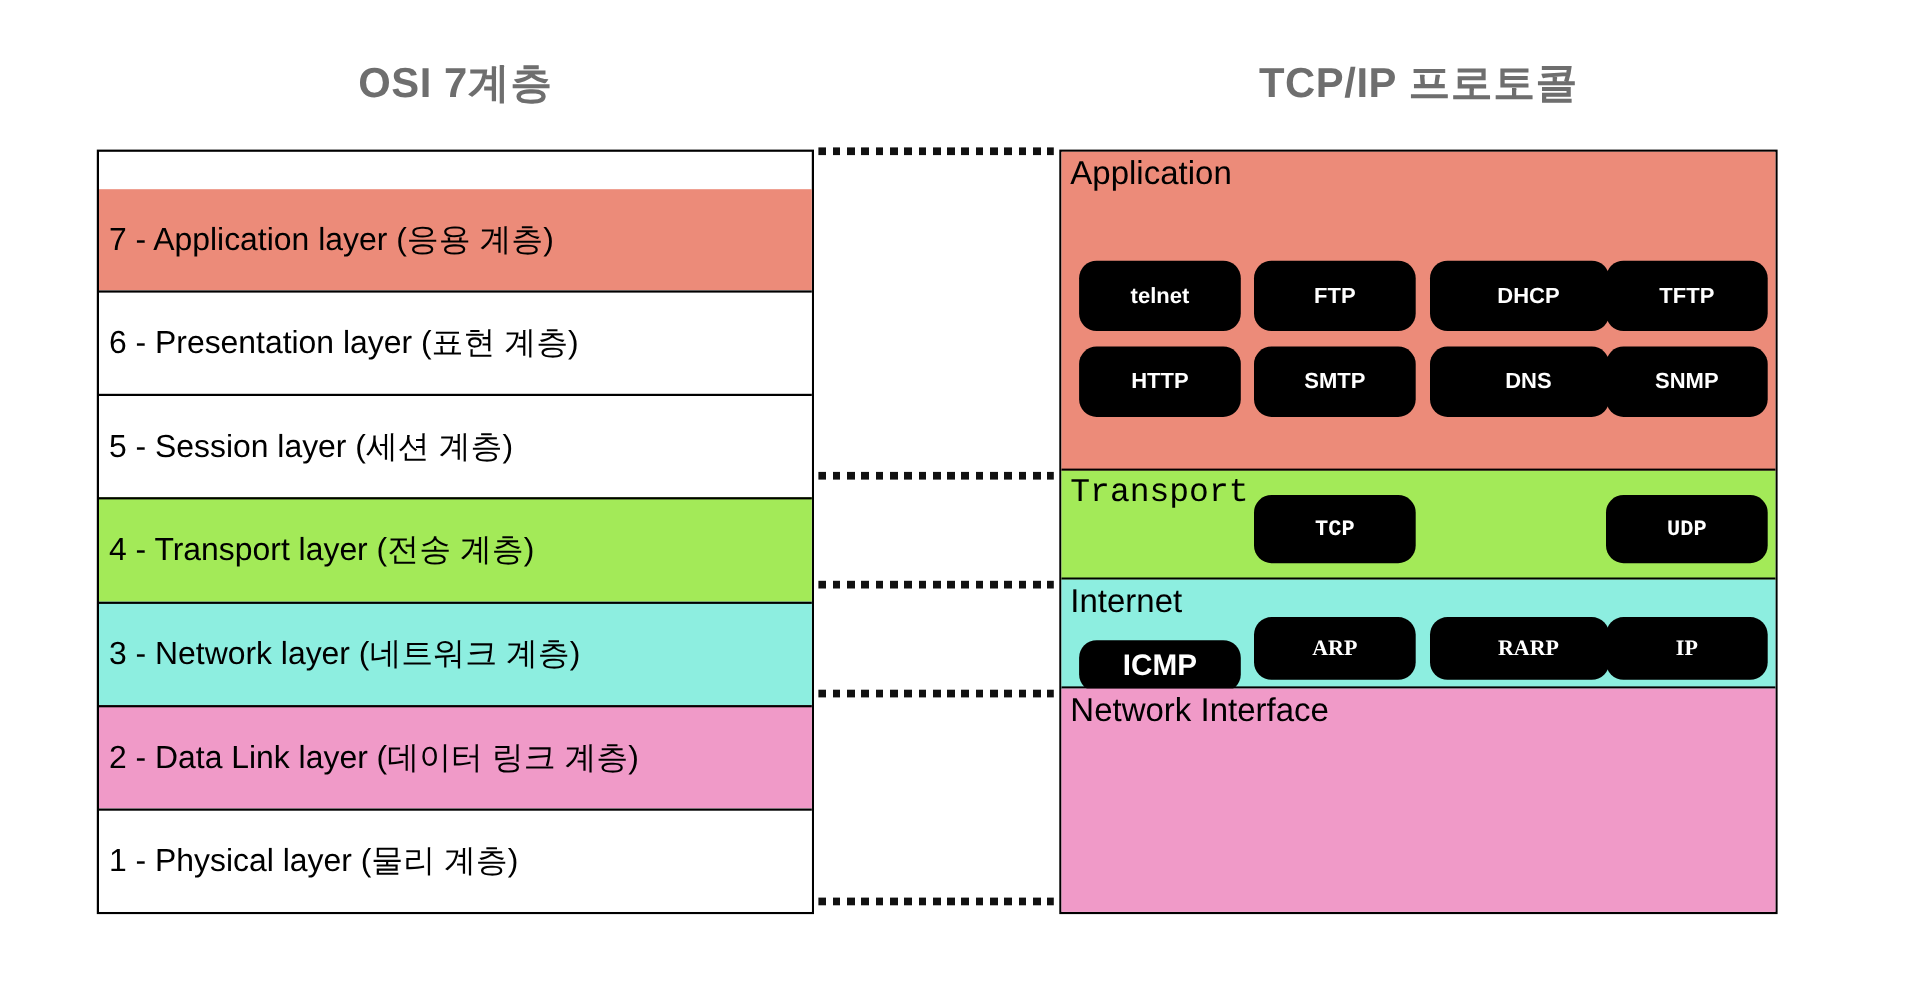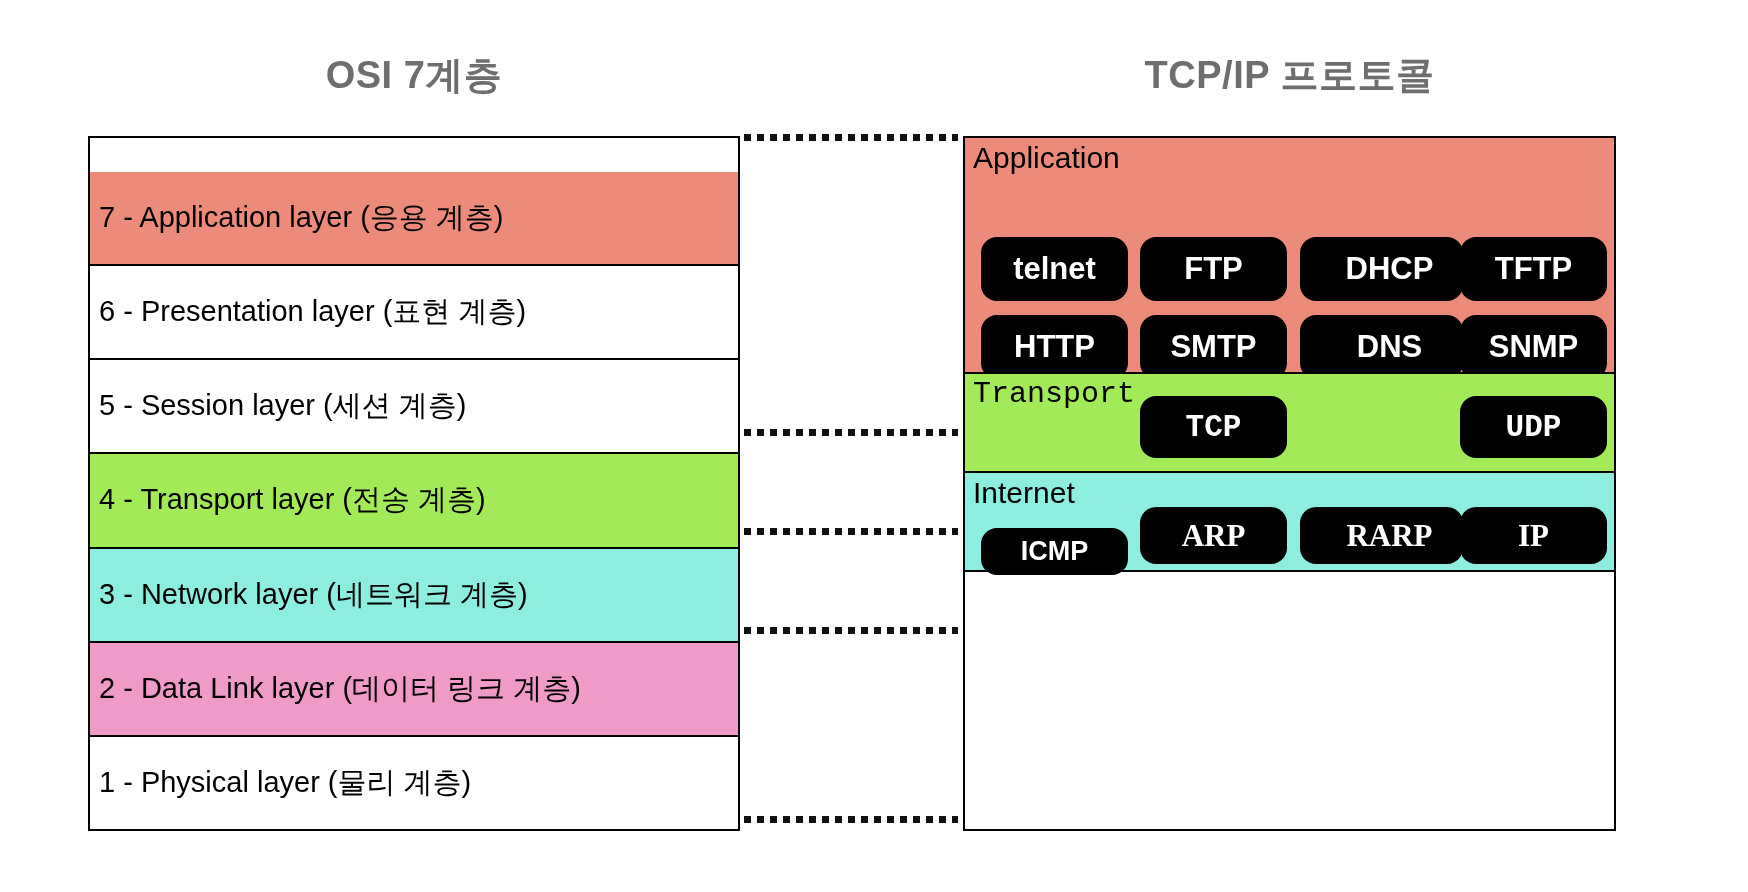--- a/index.html
+++ b/index.html
@@ -47,37 +47,37 @@
     border:2px solid #000;
     box-sizing:border-box;
     display:flex;flex-direction:column;
   }
   .tcpip-sec{
     position:relative;
     box-sizing:border-box;
     border-bottom:2px solid #000;
     background:#fff;
   }
-  .sec-application{height:236px;}
+  .sec-application{height:290px;}
   .sec-transport{height:99px;}
   .sec-internet{height:99px;}
   .sec-network{flex:1;border-bottom:none;}
   .sec-label{
     position:absolute;left:8px;top:3px;
     font-size:30px;
   }
 
   
   .pill{
     position:absolute;
     width:147px;height:64px;
     background:#000;
     border-radius:16px;
     color:#fff;
-    font-size:31px;font-weight:bold;
+    font-size:20px;font-weight:bold;
     display:flex;align-items:center;justify-content:center;
   }
   
   .r1{top:99px;}  .r2{top:177px;}
   .c1{left:16px;} .c2{left:175px;} .c3{left:335px;padding-left:16px;} .c4{left:495px;}
   
   .pill-tcp,.pill-udp{top:22px;height:62px;}
   
   .pill-icmp{top:45px;height:47px;font-size:27px;margin-top:10px;}
   .pill-arp,.pill-rarp,.pill-ip{top:34px;height:57px;font-family:Liberation Serif, serif;}
@@ -139,15 +139,18 @@
     </div>
 
     <div class="tcpip-sec sec-internet" style="background-color: rgb(141, 238, 224);">
       <div class="sec-label">Internet</div>
       <div class="pill pill-icmp c1">ICMP</div>
       <div class="pill pill-arp  c2">ARP</div>
       <div class="pill pill-rarp c3">RARP</div>
       <div class="pill pill-ip   c4">IP</div>
     </div>
 
+    <div class="tcpip-sec sec-network" style="background-color: rgb(240, 154, 200);">
+      <div class="sec-label">Network Interface</div>
+    </div>
 
   </div>
 </div>
 
 </body></html>

